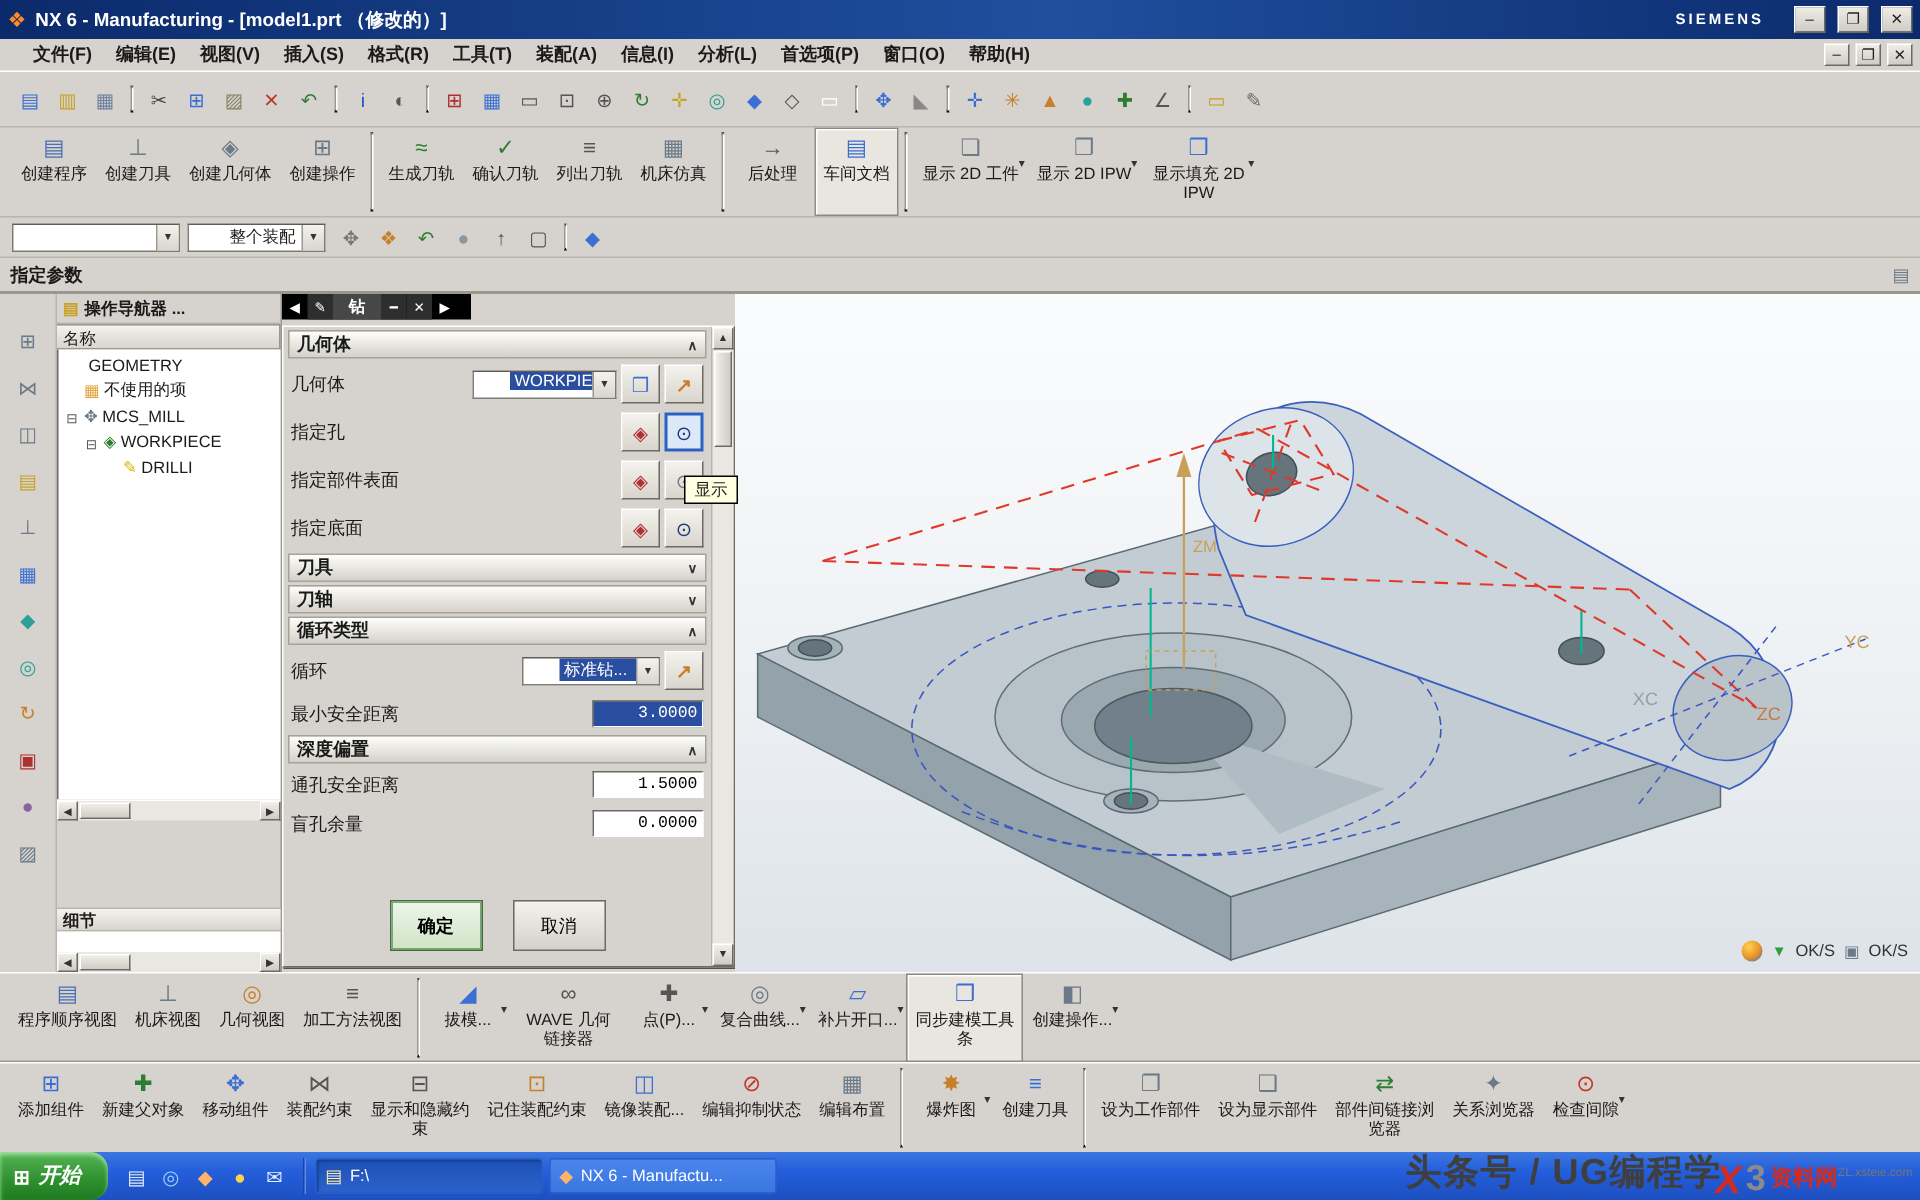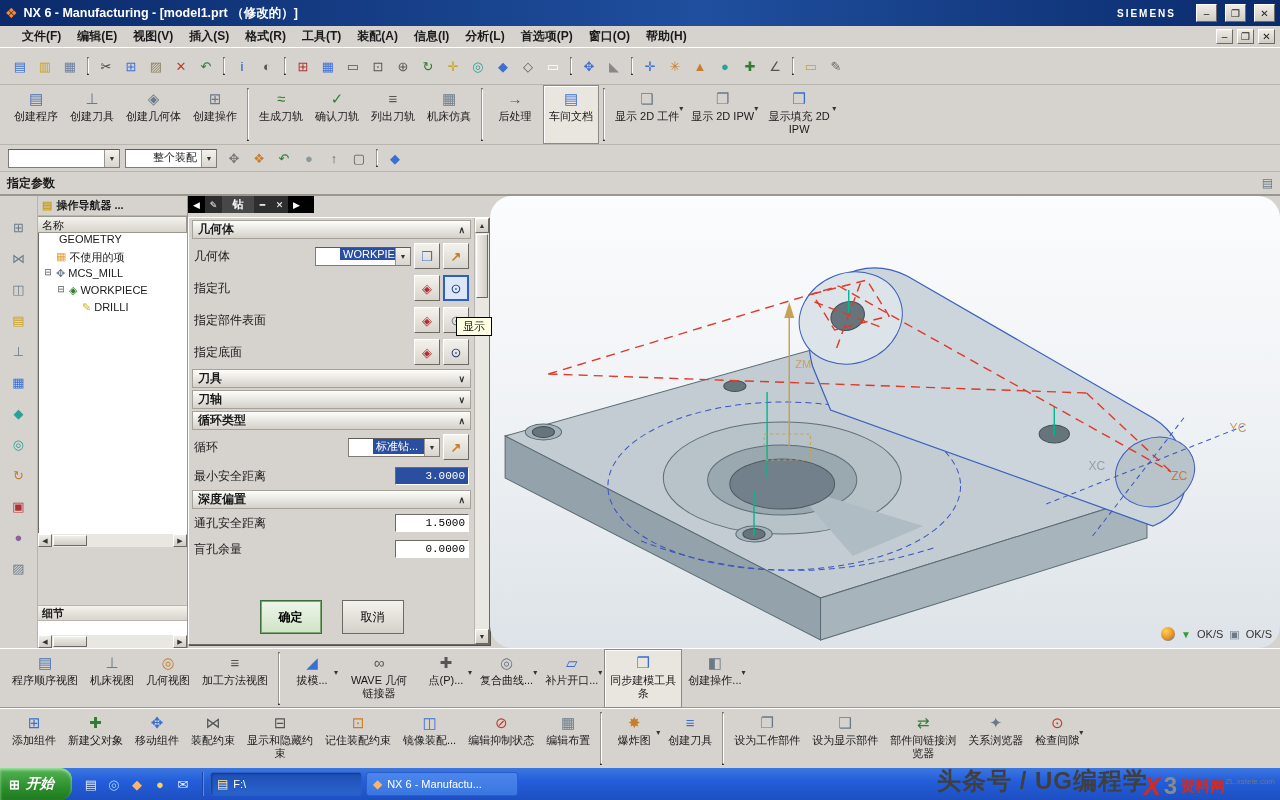--- a/index.html
+++ b/index.html
@@ -59,21 +59,21 @@
 
   .side-strip { width:38px; display:flex; flex-direction:column; align-items:center; padding-top:20px; gap:9px; border-right:1px solid #b8b5ae; }
   .strip-btn { width:26px; height:22px; background:transparent; border:1px solid transparent; font-size:13px;
     display:flex; align-items:center; justify-content:center; }
 
   .navigator { width:150px; display:flex; flex-direction:column; border-right:1px solid #9a978f; background:#d6d3ce; }
   .nav-title { height:20px; display:flex; align-items:center; gap:4px; padding:0 4px; font-weight:bold; font-size:11px; border-bottom:1px solid #b8b5ae; }
   .nav-title .glyph { color:#c9a227; }
   .nav-colhead { height:17px; background:linear-gradient(#f4f2ec,#d8d5ce); border:1px solid #9a978f; border-left:none; font-size:11px; padding:1px 4px; }
   .nav-tree { height:300px; background:#fff; border-left:1px solid #6d6a65; overflow:hidden; }
-  .tree-row { height:17px; display:flex; align-items:flex-start; gap:3px; font-size:11px; }
+  .tree-row { height:17px; display:flex; align-items:flex-end; gap:3px; font-size:11px; }
   .tree-row .expand { width:10px; font-size:9px; color:#555; text-align:center; }
   .tree-row .glyph { font-size:11px; }
   .hscroll { height:14px; background:#d6d3ce; display:flex; align-items:stretch; border-top:1px solid #fff; }
   .sarr { width:14px; background:linear-gradient(#f0eee8,#cfccc4); border:1px solid; border-color:#fff #6d6a65 #6d6a65 #fff;
     font-size:7px; display:flex; align-items:center; justify-content:center; color:#333; }
   .strack { flex:1; background:#e9e7e1; position:relative; }
   .sthumb { position:absolute; left:1px; top:1px; bottom:1px; width:34px; background:linear-gradient(#f0eee8,#cfccc4);
     border:1px solid; border-color:#fff #6d6a65 #6d6a65 #fff; }
   .nav-gap { flex:1; }
   .details-bar { height:16px; display:flex; align-items:center; padding:0 4px; font-size:11px; font-weight:bold;
@@ -108,21 +108,21 @@
   .dlg-buttons { margin-top:auto; display:flex; justify-content:center; gap:20px; padding:6px 0 8px; }
   .btn { min-width:62px; height:34px; background:linear-gradient(#f4f2ec,#d4d1ca); border:1px solid #6d6a65; font-size:12px;text-align:center; }
   .btn.primary { background:linear-gradient(#eef6ea,#cfe3c6); border:1px solid #3e6e3e; box-shadow:inset 0 0 0 1px #7aa86e; font-weight:bold; }
   .dlg-scroll { width:15px; background:#e9e7e1; display:flex; flex-direction:column; border-left:1px solid #b8b5ae; }
   .dlg-scroll .sarr { width:100%; height:15px; flex:0 0 15px; }
   .vtrack { flex:1; position:relative; }
   .vthumb { position:absolute; top:1px; left:1px; right:1px; height:64px; background:linear-gradient(to right,#f0eee8,#cfccc4);
     border:1px solid; border-color:#fff #6d6a65 #6d6a65 #fff; }
 
   
-  .viewport { flex:1; position:relative; background:linear-gradient(#fbfcfd,#eef1f4 55%,#dde3e8); overflow:hidden;border-radius:22px; }
+  .viewport { flex:1; position:relative; background:linear-gradient(#fbfcfd,#eef1f4 55%,#dde3e8); overflow:hidden; }
   .viewport svg { position:absolute; inset:0; width:100%; height:100%; }
   .vp-status { position:absolute; right:8px; bottom:7px; display:flex; align-items:center; gap:6px; font-size:11px; color:#333; }
   .globe { width:14px; height:14px; border-radius:50%; background:radial-gradient(circle at 35% 30%,#ffd24d,#e8912a 55%,#2a6fd0); display:inline-block; }
   .dlarrow { color:#2e9e3e; font-size:10px; }
   .chip { font-size:11px; color:#6a7a88; }
   .tooltip { position:absolute; left:456px; top:121px; background:#ffffe1; border:1px solid #000; padding:1px 6px; font-size:11px; z-index:30; }
 
   
   .bottom-bar { height:60px; display:flex; align-items:stretch; padding-left:6px; background:#d6d3ce;
     border-top:1px solid #fff; box-shadow:0 -1px 0 #9a978f; }

